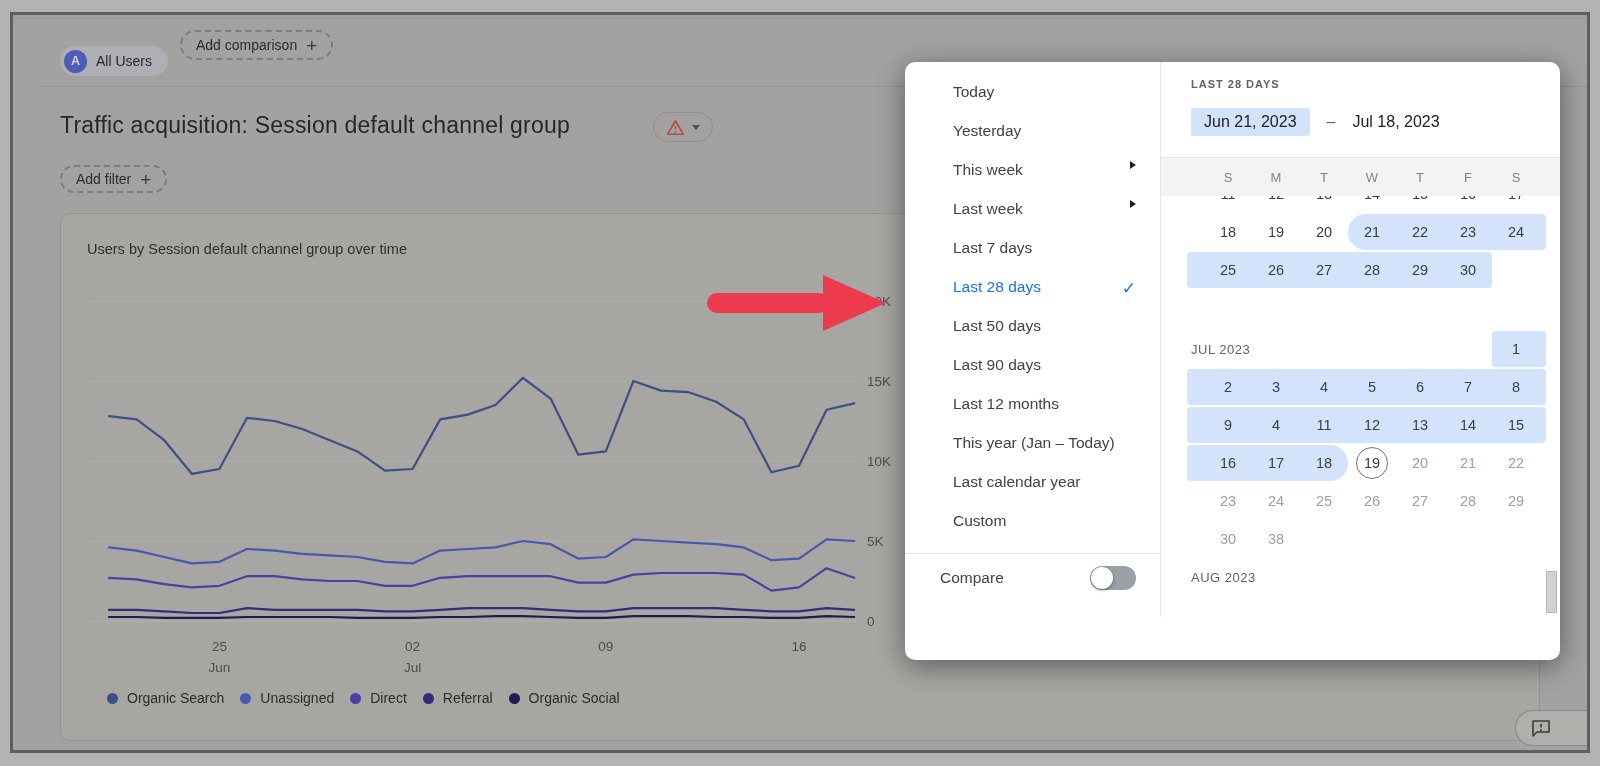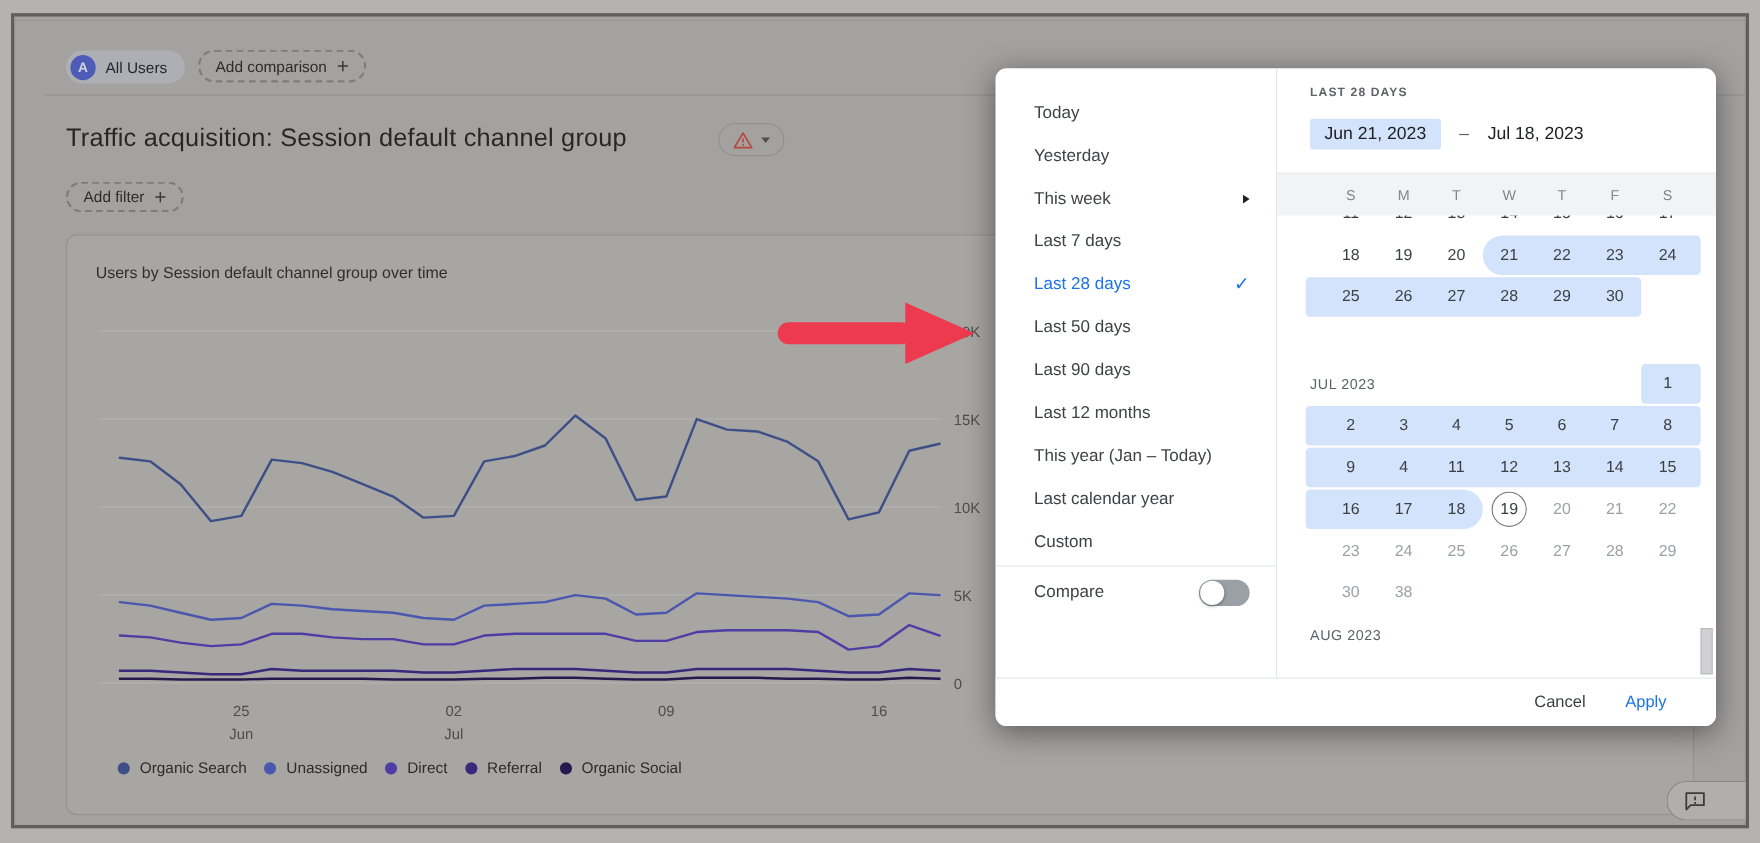--- a/index.html
+++ b/index.html
@@ -6,41 +6,41 @@
   .stage{position:relative;width:1600px;height:766px;overflow:hidden;}
   .frame{position:absolute;left:10px;top:12px;right:10px;bottom:13px;border:3px solid #605f5d;background:#a3a2a0;overflow:hidden;}
   .topline{position:absolute;left:0;right:0;top:3px;height:1px;background:#979694;}
 
   
   .chip-all-users{position:absolute;left:47px;top:31px;height:30px;border-radius:15px;background:#aeafb4;display:flex;align-items:center;gap:9px;padding:0 16px 0 4px;}
   .avatar{width:23px;height:23px;border-radius:50%;background:#4e5cb8;color:#d2d3d9;font-size:12.5px;font-weight:700;display:flex;align-items:center;justify-content:center;}
   .chip-all-users .lbl{font-size:14px;font-weight:500;color:#26272b;}
   .chip-dashed{position:absolute;height:30px;border:2px dashed #7e7d7a;border-radius:17px;display:flex;align-items:center;gap:9px;padding:0 14px;font-size:14px;font-weight:500;color:#2c2c2a;box-sizing:border-box;}
   .chip-dashed .plus{font-size:19px;font-weight:400;color:#3a3a38;line-height:1;}
-  #chip-comparison{left:167px;top:30px;}
+  #chip-comparison{left:167px;top:15px;}
   #chip-filter{left:47px;top:150px;height:28px;}
   .divider-top{position:absolute;left:27px;right:0;top:71px;height:1px;background:#949390;}
   .page-title{position:absolute;left:47px;top:97px;font-size:23px;font-weight:400;color:#272725;letter-spacing:.2px;}
   .warn-pill{position:absolute;left:640px;top:97px;width:60px;height:30px;border:1px solid #908f8c;border-radius:15px;display:flex;align-items:center;justify-content:center;gap:7px;box-sizing:border-box;}
   .caret-down{width:0;height:0;border-top:5px solid #504f4d;border-left:4.5px solid transparent;border-right:4.5px solid transparent;}
 
   .card{position:absolute;left:47px;top:198px;width:1480px;height:528px;background:#a7a6a3;border:1px solid #95948f;border-radius:10px;box-sizing:border-box;}
   .card-title{position:absolute;left:26px;top:27px;font-size:14.5px;color:#2f2f2c;}
   .legend{position:absolute;left:46px;top:476px;display:flex;align-items:center;gap:16px;}
   .legend-item{display:flex;align-items:center;gap:9px;font-size:14px;color:#2c2c2a;}
   .legend-dot{width:11px;height:11px;border-radius:50%;}
 
   .red-arrow{position:absolute;left:684px;top:255px;}
   .feedback{position:absolute;right:0;top:695px;width:72px;height:36px;background:#b0afac;border:1px solid #8a8987;border-right:none;border-radius:18px 0 0 18px;display:flex;align-items:center;padding-left:15px;box-sizing:border-box;}
 
   
   .panel{position:absolute;left:892px;top:47px;width:655px;height:598px;background:#fff;border-radius:10px;box-shadow:0 6px 28px rgba(0,0,0,.45);overflow:hidden;}
   .panel-main{position:absolute;left:0;top:0;right:0;height:555px;display:flex;}
   .menu{width:255px;padding-top:21px;box-sizing:border-box;}
-  .menu-item{height:39px;display:flex;align-items:center;padding:0 24px 0 35px;font-size:15.5px;color:#3f4347;cursor:pointer;}
+  .menu-item{height:39px;display:flex;align-items:flex-start;padding:0 24px 0 48px;font-size:15.5px;color:#3f4347;cursor:pointer;}
   .menu-item .mlbl{flex:1;}
   .menu-item.selected{color:#1a73e8;font-weight:500;}
   .arrow-r{width:0;height:0;border-left:6px solid #202124;border-top:4.5px solid transparent;border-bottom:4.5px solid transparent;}
   .check{color:#1a73e8;font-size:17px;font-weight:700;}
   .menu-divider{height:1px;background:#e4e6e8;margin:2px 0;}
   .compare-row{height:44px;display:flex;align-items:center;padding:0 24px 0 35px;font-size:15.5px;color:#3f4347;}
   .toggle{margin-left:auto;width:46px;height:24px;border-radius:12px;background:#9aa0a6;position:relative;cursor:pointer;}
   .toggle .knob{position:absolute;left:1px;top:1px;width:22px;height:22px;border-radius:50%;background:#fff;box-shadow:0 1px 3px rgba(0,0,0,.45);}
   .vdiv{width:1px;background:#e4e6e8;}
 
@@ -167,20 +167,24 @@
               <span class="mlbl">Today</span>
             </div>
             <div class="menu-item">
               <span class="mlbl">Yesterday</span>
             </div>
             <div class="menu-item">
               <span class="mlbl">This week</span>
               <span class="arrow-r"></span>
             </div>
             <div class="menu-item">
+              <span class="mlbl">Last week</span>
+              <span class="arrow-r"></span>
+            </div>
+            <div class="menu-item">
               <span class="mlbl">Last 7 days</span>
             </div>
             <div class="menu-item selected">
               <span class="mlbl">Last 28 days</span>
               <span class="check">✓</span>
             </div>
             <div class="menu-item">
               <span class="mlbl">Last 50 days</span>
             </div>
             <div class="menu-item">
@@ -308,19 +312,15 @@
                 <span class="cell muted" style="left: 19px;">30</span>
                 <span class="cell muted" style="left: 67px;">38</span>
               </div>
               <div class="cal-row">
                 <span class="month-label">AUG 2023</span>
               </div>
             </div>
           <div class="scroll-thumb"></div>
         </div>
       </div>
-      <div class="panel-footer">
-        <span class="btn-cancel">Cancel</span>
-        <span class="btn-apply">Apply</span>
-      </div>
     </div>
   </div>
 </div>
 
 </body></html>

